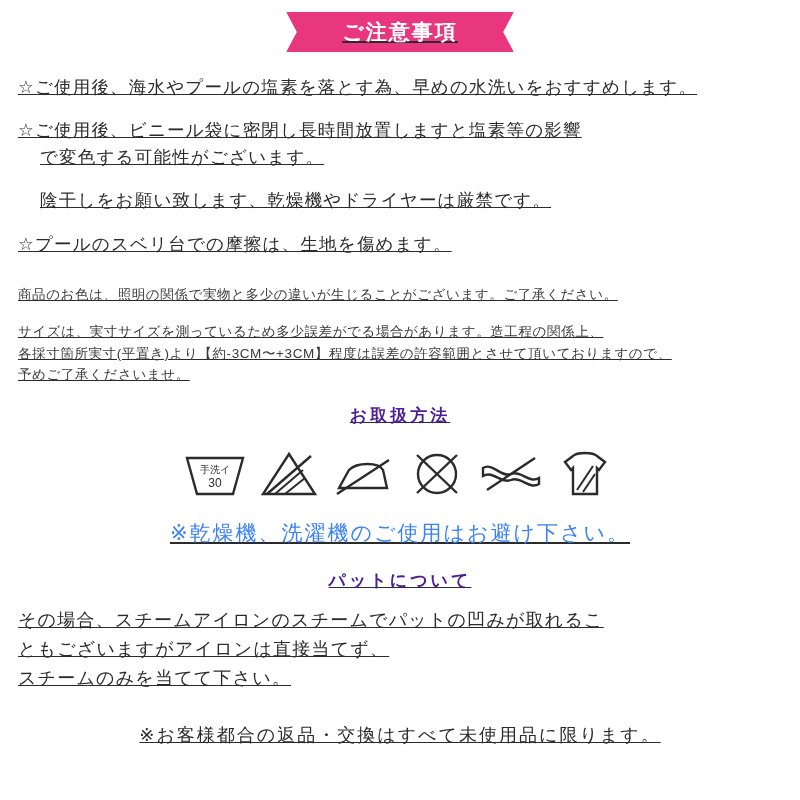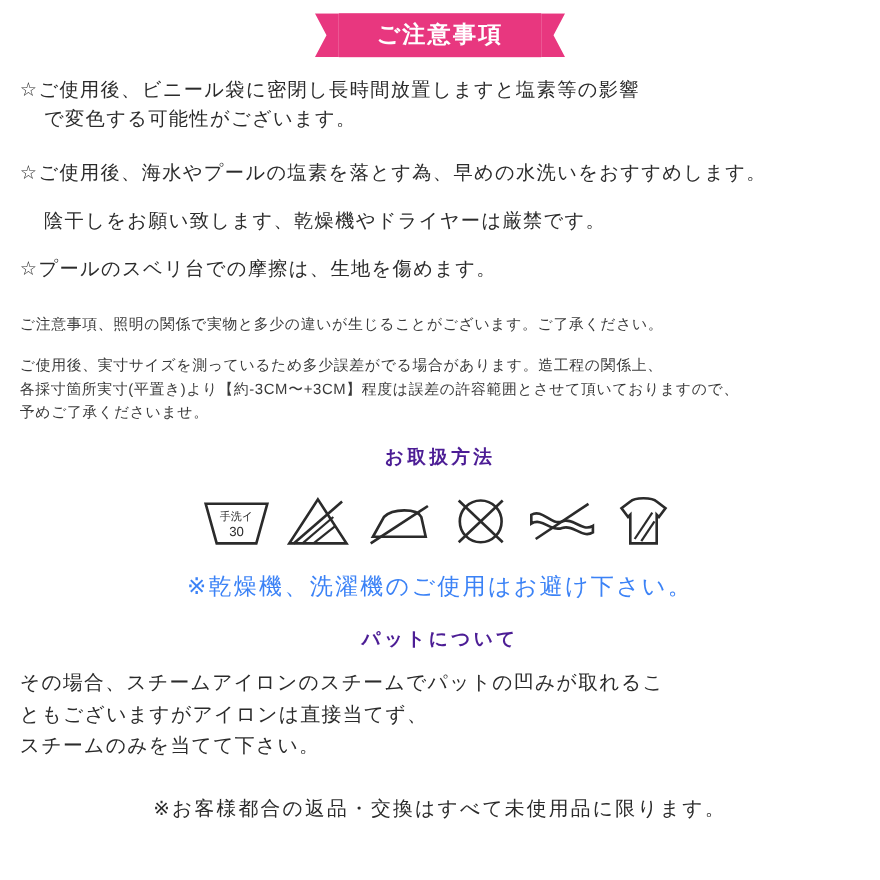--- a/index.html
+++ b/index.html
@@ -12,20 +12,21 @@
     background: #ffffff;
     font-family: "Liberation Sans", "DejaVu Sans", sans-serif;
     color: #2b2b2b;
     overflow: hidden;
   }
   .page {
     position: relative;
     width: 800px;
     height: 692px;
     box-sizing: border-box;
+    text-decoration: underline;
   }
 
   
   .ribbon-wrap {
     display: flex;
     justify-content: center;
     padding-top: 12px;
   }
   .ribbon {
     position: relative;
@@ -140,43 +141,43 @@
   <div class="ribbon-wrap">
     <div class="ribbon">
       <span class="tail left"></span>
       <span class="tail right"></span>
       <span>ご注意事項</span>
     </div>
   </div>
 
   <div class="content">
 
+    <p class="note first">
+      <span>☆ご使用後、海水やプールの塩素を落とす為、早めの水洗いをおすすめします。</span>
+    </p>
+
     <p class="note">
       <span>☆ご使用後、ビニール袋に密閉し長時間放置しますと塩素等の影響</span>
       <span class="indent">で変色する可能性がございます。</span>
     </p>
 
-    <p class="note first">
-      <span>☆ご使用後、海水やプールの塩素を落とす為、早めの水洗いをおすすめします。</span>
-    </p>
-
     <p class="note">
       <span class="indent">陰干しをお願い致します、乾燥機やドライヤーは厳禁です。</span>
     </p>
 
     <p class="note">
       <span>☆プールのスベリ台での摩擦は、生地を傷めます。</span>
     </p>
 
     <p class="small block1">
-      <span class="line">ご注意事項、照明の関係で実物と多少の違いが生じることがございます。ご了承ください。</span>
+      <span class="line">商品のお色は、照明の関係で実物と多少の違いが生じることがございます。ご了承ください。</span>
     </p>
 
     <p class="small block2">
-      <span class="line">ご使用後、実寸サイズを測っているため多少誤差がでる場合があります。造工程の関係上、</span>
+      <span class="line">サイズは、実寸サイズを測っているため多少誤差がでる場合があります。造工程の関係上、</span>
       <span class="line">各採寸箇所実寸(平置き)より【約-3CM〜+3CM】程度は誤差の許容範囲とさせて頂いておりますので、</span>
       <span class="line">予めご了承くださいませ。</span>
     </p>
 
     <h2 class="section-title">お取扱方法</h2>
 
     <div class="care-icons">
 
       <div class="care-icon">
         <svg width="72" height="56" viewBox="0 0 72 56">

